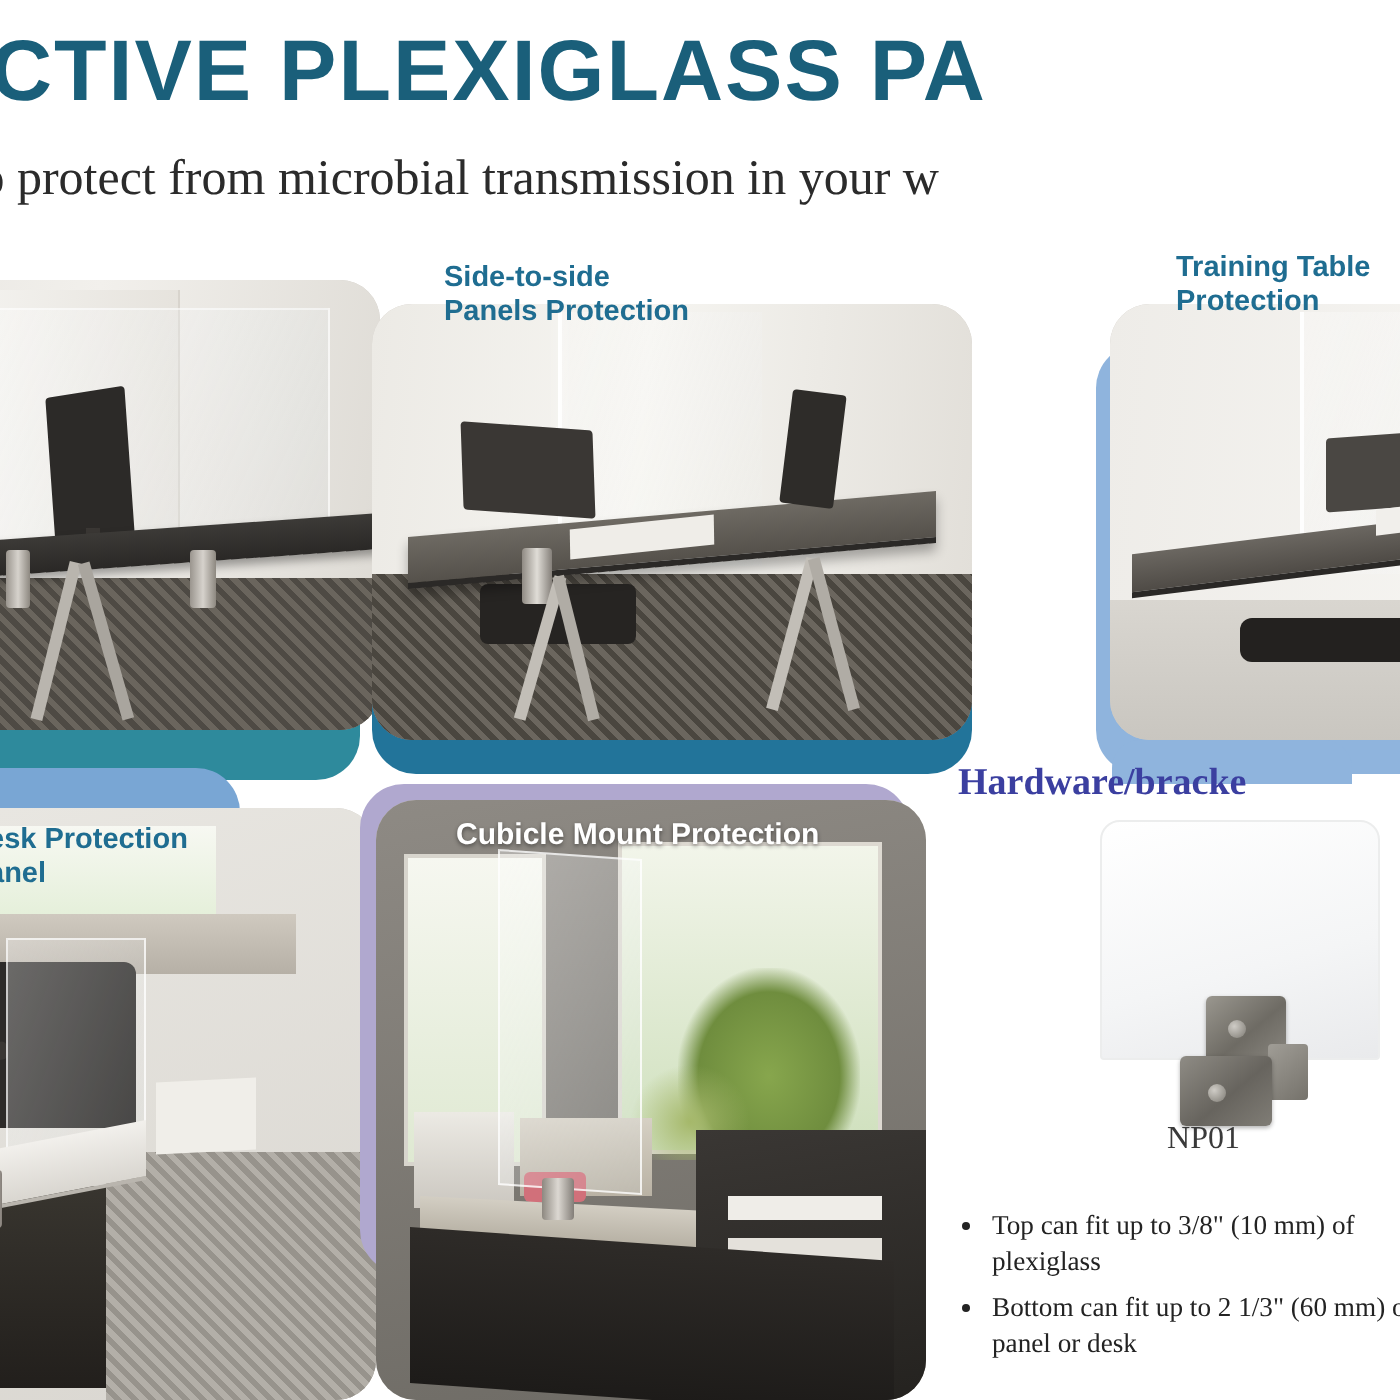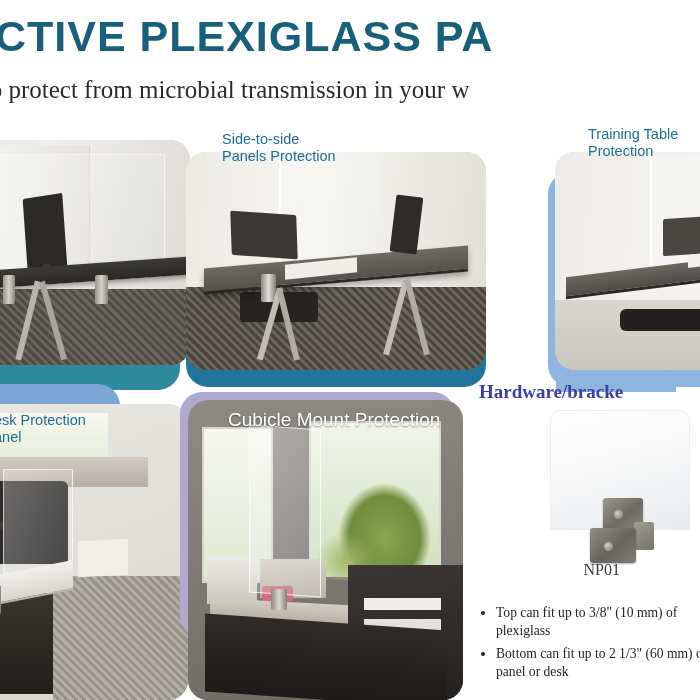--- a/index.html
+++ b/index.html
@@ -26,25 +26,25 @@
   
   .panel { position:absolute; }
   .accent { position:absolute; border-radius:22px; }
   .photo {
     position:absolute; border-radius:20px; overflow:hidden;
     background:#cfcac4;
   }
   .photo .scene { position:absolute; inset:0; }
 
   .cap {
-    position:absolute; font-weight:400; line-height:1.16;
+    position:absolute; font-weight:700; line-height:1.16;
     white-space:pre-line; z-index:6;
   }
   .cap.teal { color:#1f6d91; font-size:14.5px; }
-  .cap.white { color:#ffffff; font-size:19px; text-shadow:0 1px 2px rgba(0,0,0,.45); }
+  .cap.white { color:#ffffff; font-size:15px; text-shadow:0 1px 2px rgba(0,0,0,.45); }
 
   
   .pA { left:-60px; top:140px; width:250px; height:225px; }
   .pA .wall { position:absolute; left:0; top:0; right:0; height:68%;
     background:linear-gradient(100deg,#e8e6e1 0%,#f2f0ec 40%,#dedbd5 100%); }
   .pA .wallpanel{ position:absolute; left:12%; top:2%; width:48%; height:60%;
     background:linear-gradient(90deg,#f6f5f2,#e6e3dd); border-right:1px solid #d8d4cd;}
   .pA .floor { position:absolute; left:0; right:0; bottom:0; height:34%;
     background:
       repeating-linear-gradient(45deg,#4e4a44 0 3px,#6a655d 3px 6px),

